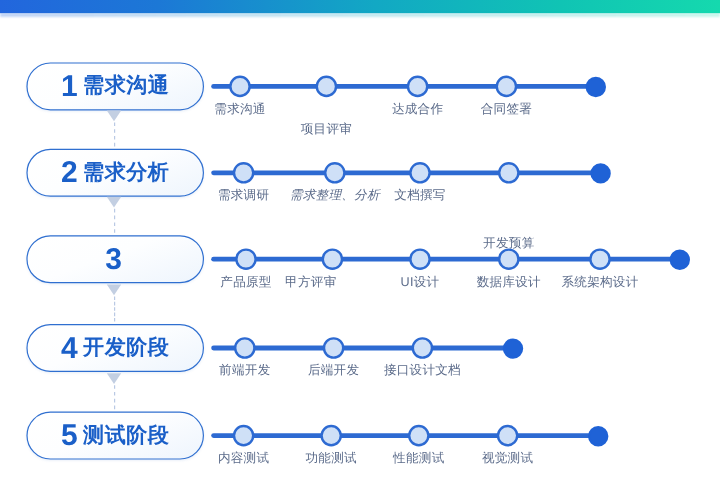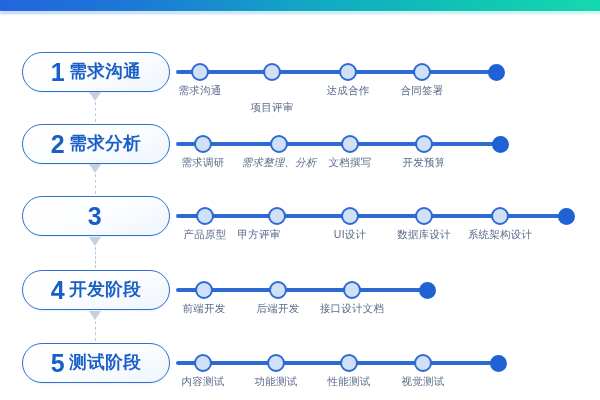--- a/index.html
+++ b/index.html
@@ -162,21 +162,21 @@
           <span class="pill-label">需求分析</span>
         </div>
         <div class="track" style="left: 176px; width: 324px;"></div>
         <div class="node" style="left: 203px;"></div>
         <div class="node-label" style="left: 203px;">需求调研</div>
         <div class="node" style="left: 279px;"></div>
         <div class="node-label" style="left: 279px; font-style: italic;">需求整理、分析</div>
         <div class="node" style="left: 350px;"></div>
         <div class="node-label" style="left: 350px;">文档撰写</div>
         <div class="node" style="left: 424px;"></div>
-        <div class="node-label" style="left: 424px;">开发预算</div>
+        <div class="node-label" style="left: 424px; margin-top: 40px;">开发预算</div>
         <div class="node solid" style="left: 500px;"></div>
       </div>
       <div class="row" style="top: 190px;">
         <div class="pill">
           <span class="pill-num">3</span>
         </div>
         <div class="track" style="left: 176px; width: 390px;"></div>
         <div class="node" style="left: 205px;"></div>
         <div class="node-label" style="left: 205px;">产品原型</div>
         <div class="node" style="left: 277px;"></div>

